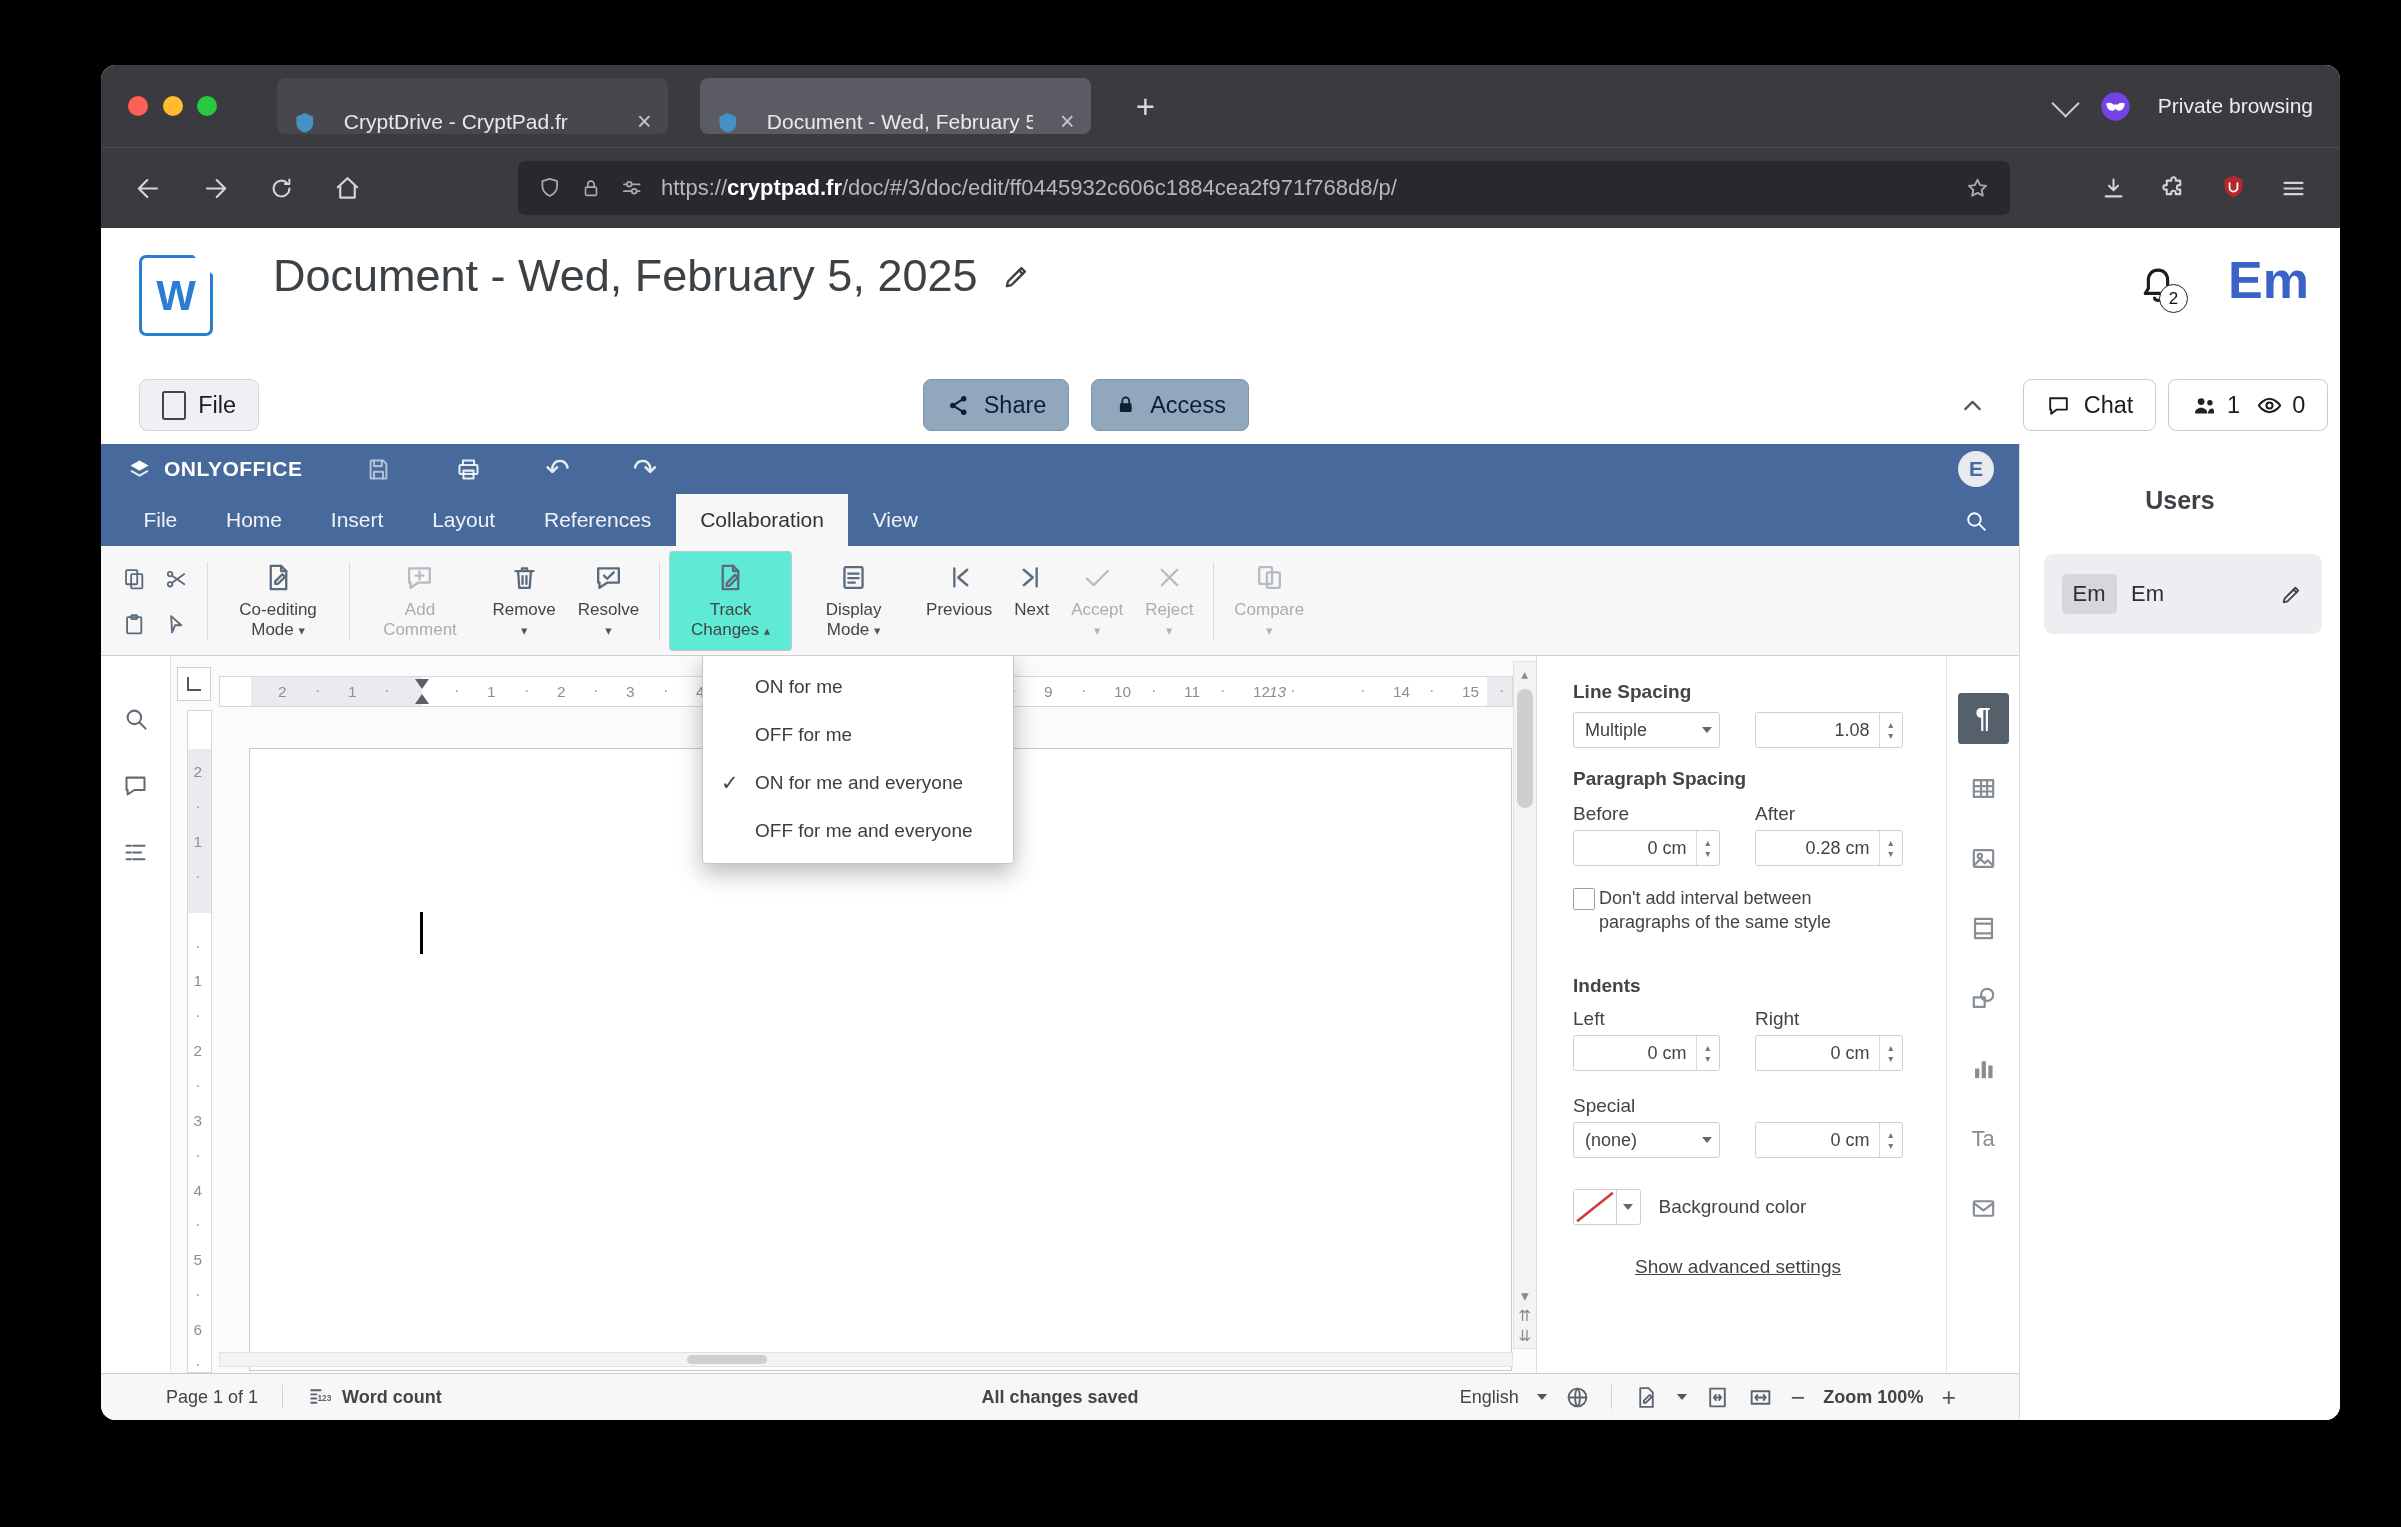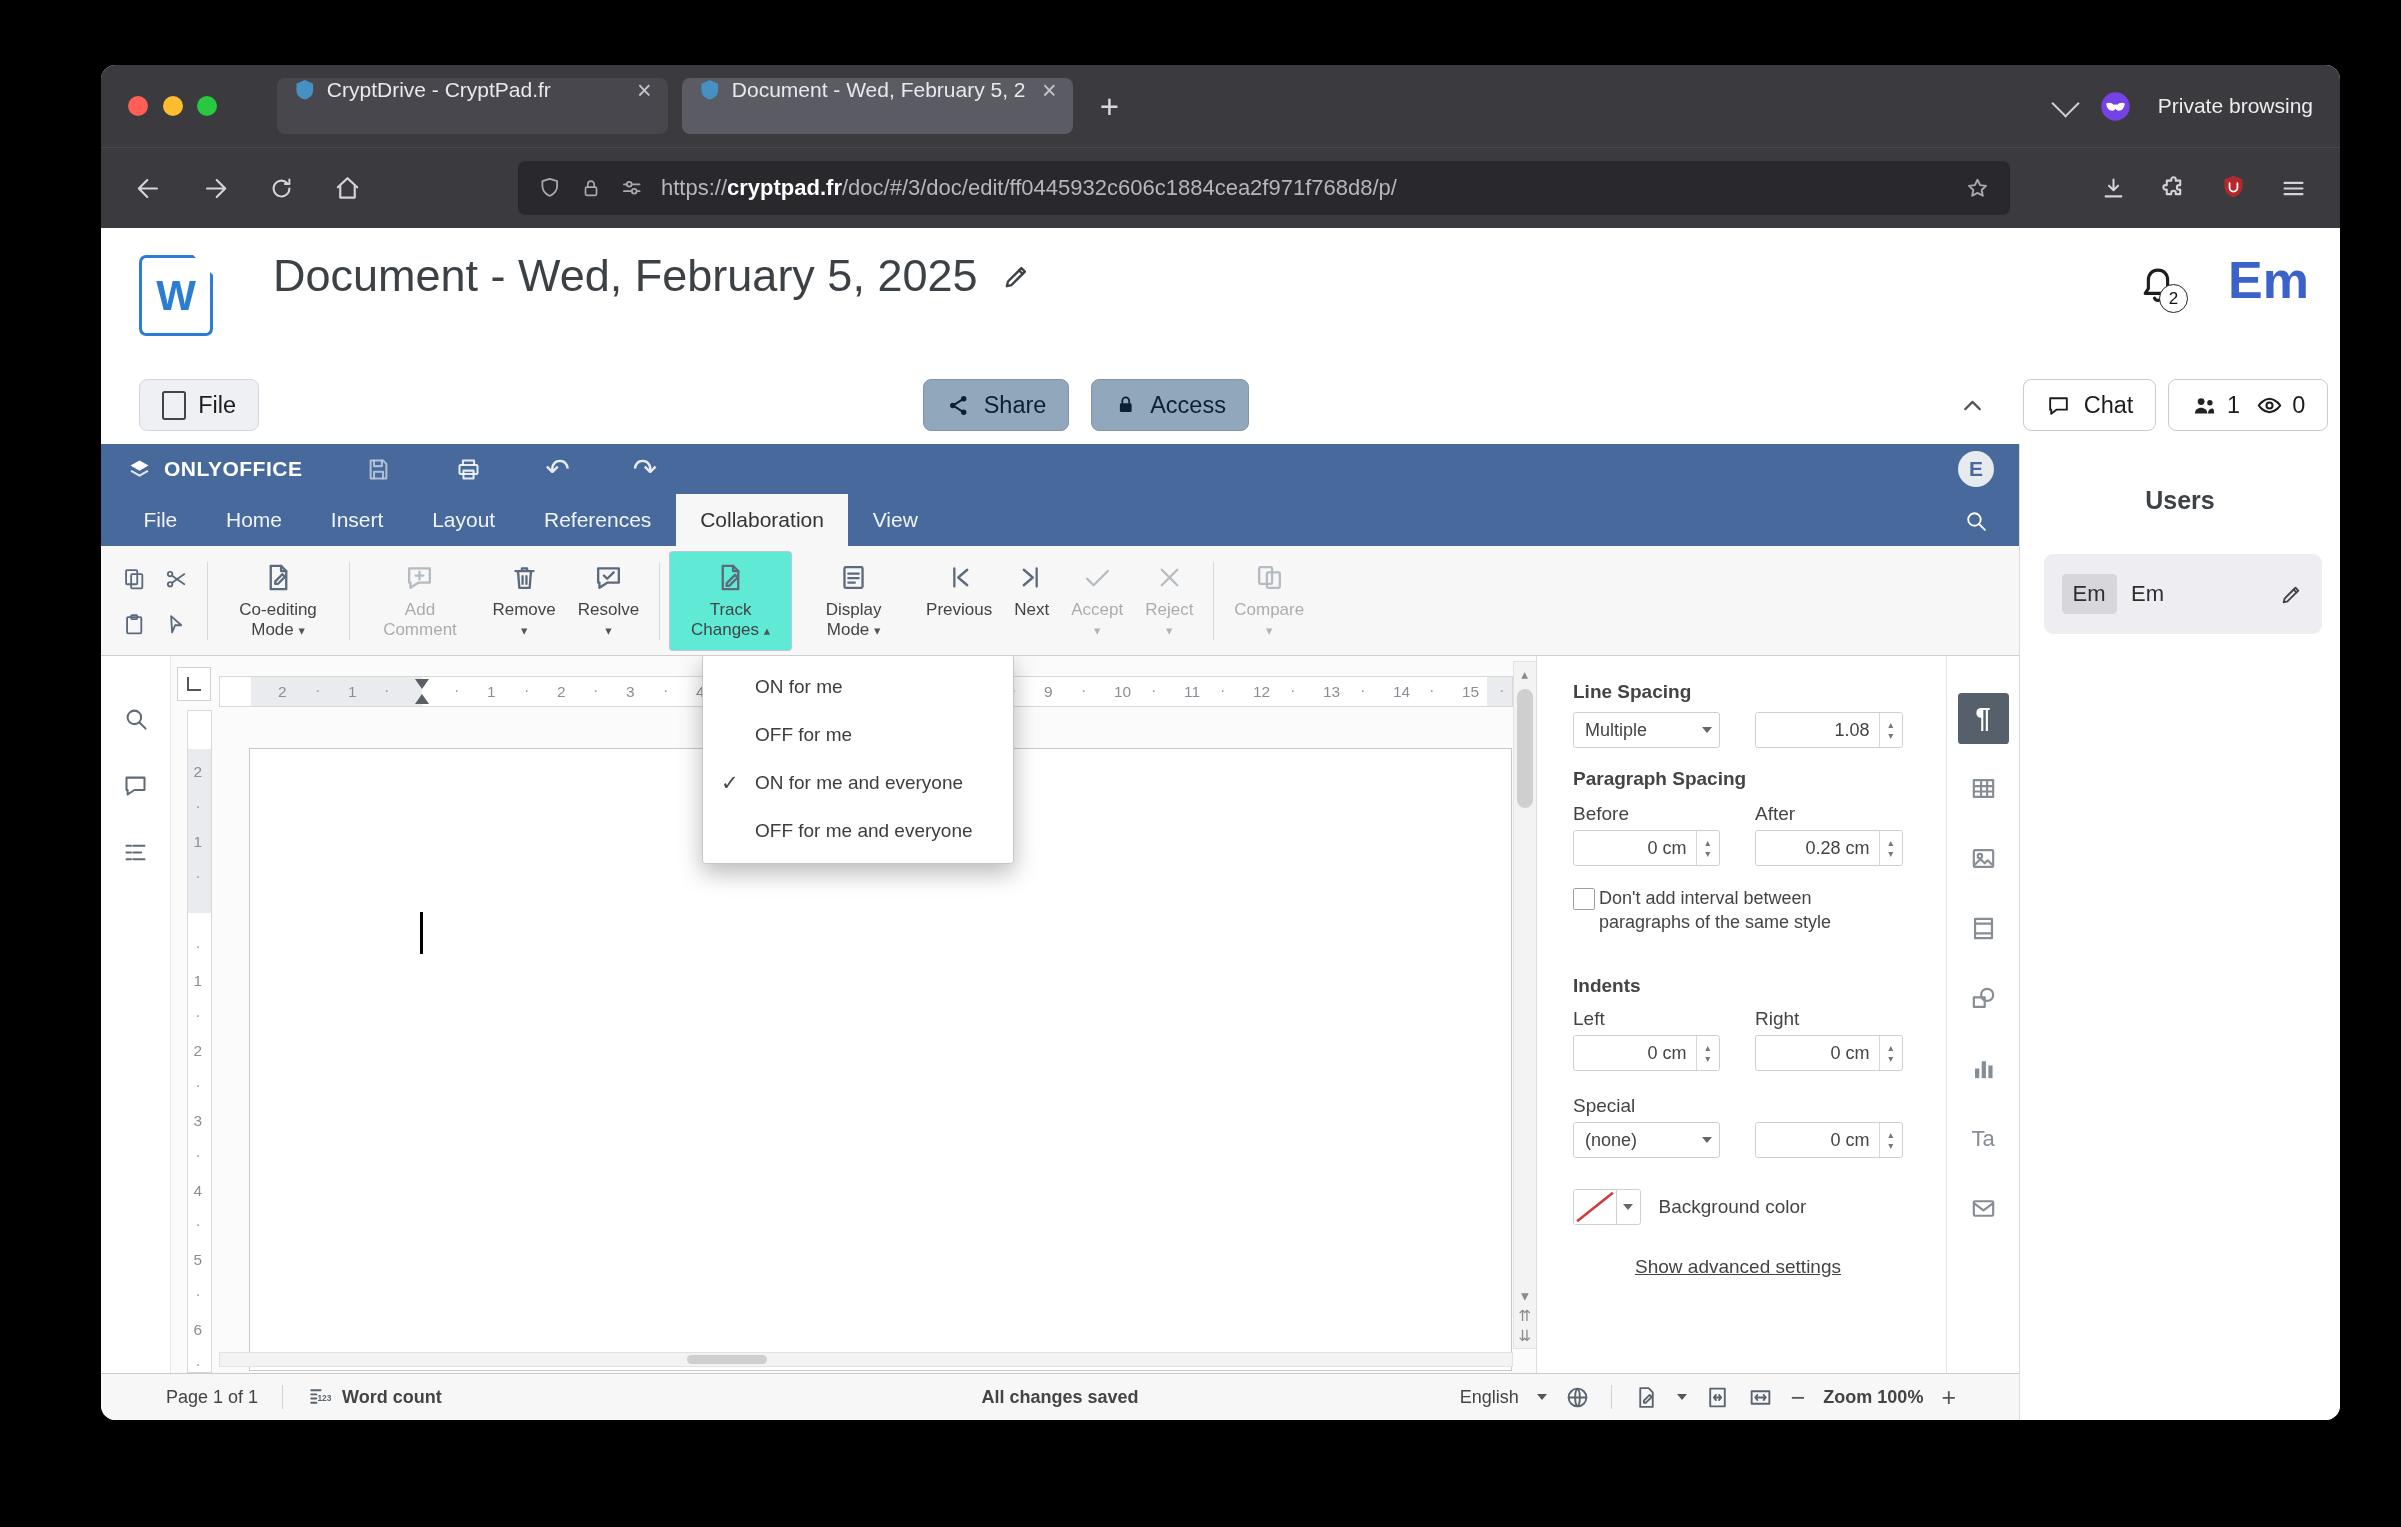--- a/index.html
+++ b/index.html
@@ -5,21 +5,21 @@
 *{margin:0;padding:0;box-sizing:border-box}
 html,body{width:2401px;height:1527px;overflow:hidden}
 body{background:#000;font-family:"Liberation Sans","DejaVu Sans",sans-serif;position:relative}
 svg.s{fill:none;stroke:currentColor;stroke-width:1.8;stroke-linecap:round;stroke-linejoin:round;display:block}
 .window{position:absolute;left:101px;top:65px;width:2239px;height:1355px;border-radius:14.5px;overflow:hidden;background:#fff;box-shadow:0 36px 109px rgba(0,0,0,.65);display:flex;flex-direction:column}
 
 
 .titlebar{height:82px;background:#3a3a3f;display:flex;align-items:center;padding:0 27px;flex:none}
 .lights{display:flex;gap:14.5px;margin-right:60px}
 .light{width:20px;height:20px;border-radius:50%}
-.tab{width:391px;height:56px;border-radius:8.1px;display:flex;align-items:flex-start;padding:0 16.3px;gap:10px;color:#e9e9ec;font-size:21px;margin-right:14px}
+.tab{width:391px;height:56px;border-radius:8.1px;display:flex;align-items:flex-end;padding:0 16.3px;gap:27px;color:#e9e9ec;font-size:21px;margin-right:32px}
 .tab.inactive{background:#47474d}
 .tab.active{background:#5b5b63}
 .tab-title{flex:1;white-space:nowrap;overflow:hidden;min-width:0}
 .tab-close{color:#c3c3c9;font-size:25px;line-height:1;flex:none}
 .newtab{font-size:33px;color:#d8d8dc;margin-left:12.7px;line-height:1}
 .tb-right{margin-left:auto;display:flex;align-items:center;gap:27px;color:#eceded;font-size:21px}
 .tabs-chevron{width:20px;height:20px;border-right:2.7px solid #cfcfd4;border-bottom:2.7px solid #cfcfd4;transform:rotate(45deg) translateY(-3.6px)}
 
 
 .navbar{height:81px;background:#3a3a3f;border-top:0.9px solid rgba(255,255,255,.07);display:flex;align-items:center;padding:0 33px;color:#d4d4d9;flex:none}
@@ -540,21 +540,21 @@
             <span class="rnum" style="left: 406px;">3</span>
             <span class="rnum" style="left: 476px;">4</span>
             <span class="rnum" style="left: 546px;">5</span>
             <span class="rnum" style="left: 615px;">6</span>
             <span class="rnum" style="left: 685px;">7</span>
             <span class="rnum" style="left: 755px;">8</span>
             <span class="rnum" style="left: 824px;">9</span>
             <span class="rnum" style="left: 894px;">10</span>
             <span class="rnum" style="left: 964px;">11</span>
             <span class="rnum" style="left: 1033px;">12</span>
-            <span class="rnum" style="left: 1103px;">13</span>
+            <span class="rnum" style="left: 1049px; font-style: italic;">13</span>
             <span class="rnum" style="left: 1173px;">14</span>
             <span class="rnum" style="left: 1242px;">15</span>
             <span class="rdot" style="left: 95px;">·</span>
             <span class="rdot" style="left: 164px;">·</span>
             <span class="rdot" style="left: 234px;">·</span>
             <span class="rdot" style="left: 304px;">·</span>
             <span class="rdot" style="left: 373px;">·</span>
             <span class="rdot" style="left: 443px;">·</span>
             <span class="rdot" style="left: 513px;">·</span>
             <span class="rdot" style="left: 582px;">·</span>

